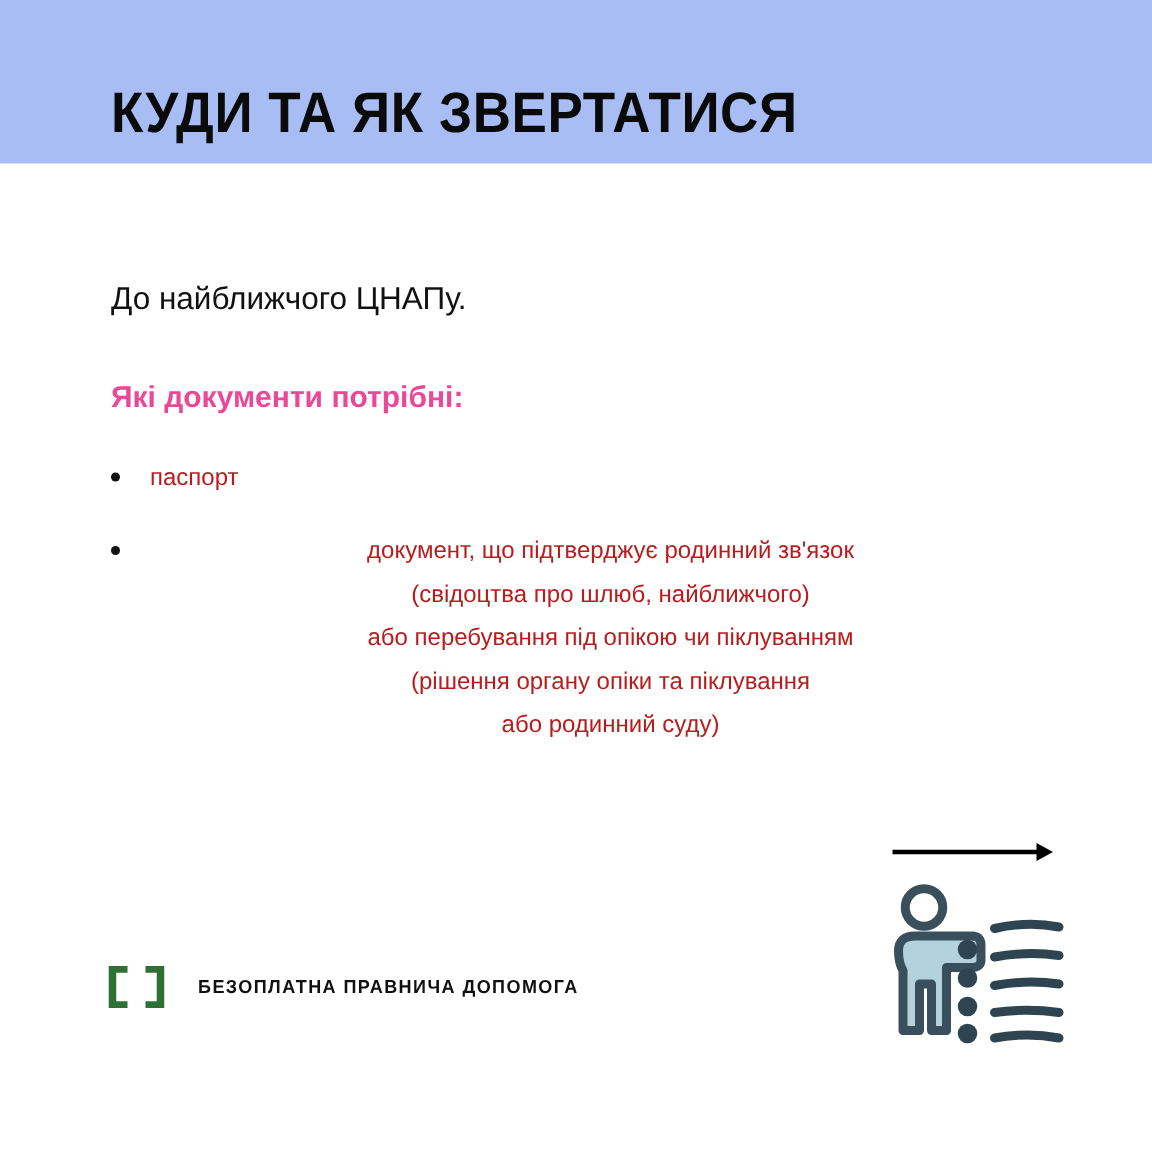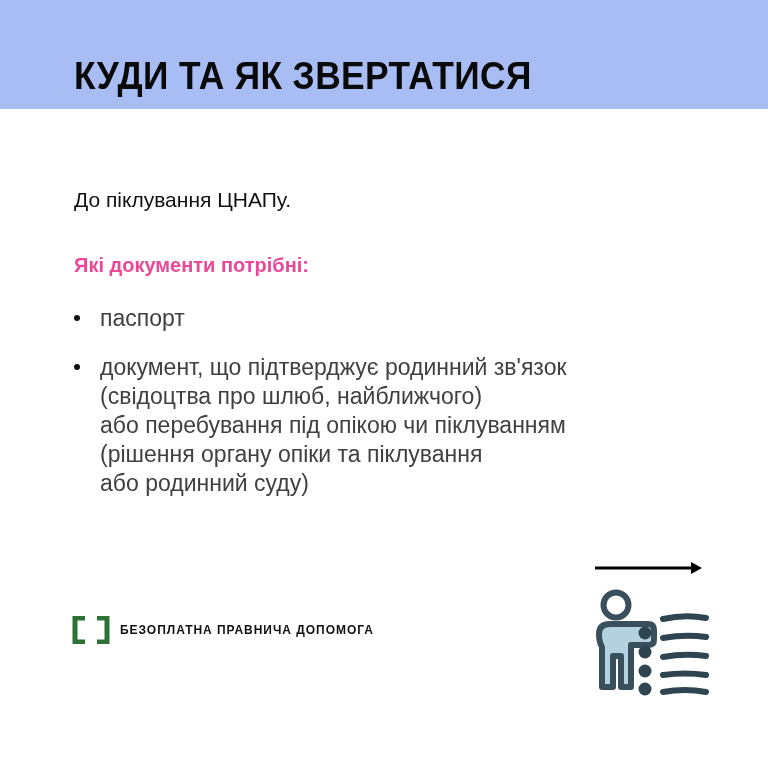--- a/index.html
+++ b/index.html
@@ -72,27 +72,28 @@
   }
 
   .doc-list {
     list-style: none;
     margin: 26px 0 0 0;
     padding: 0;
   }
   .doc-list li {
     position: relative;
     padding-left: 26px;
-    font-size: 23px;
+    font-size: 16px;
     line-height: 29px;
-    color: #404040;
+    color: #b91c1c;
     margin-bottom: 20px;
   }
   .doc-list li:last-child {
     margin-bottom: 0;
+    text-align: center;
   }
   .doc-list li .bullet-dot {
     position: absolute;
     left: 0;
     top: 11px;
     width: 6px;
     height: 6px;
     border-radius: 50%;
     background: #111111;
   }
@@ -110,23 +111,24 @@
     height: 145px;
   }
   .illustration svg {
     display: block;
   }
 
   
   .logo {
     position: absolute;
     left: 72px;
-    top: 616px;
+    top: 644px;
     display: flex;
     align-items: center;
+    gap: 12px;
   }
   .logo-mark {
     display: block;
     margin-right: 10px;
   }
   .logo-text {
     font-size: 12.5px;
     font-weight: 700;
     letter-spacing: 1.0px;
     color: #101010;
@@ -140,21 +142,21 @@
 
 <div class="slide">
 
   <div class="header-band">
     <div class="header-title">КУДИ ТА ЯК ЗВЕРТАТИСЯ</div>
   </div>
 
   <div class="body-area">
 
     <p class="lead">
-      <span>До піклування </span><b>ЦНАПу.</b>
+      <span>До найближчого </span><b>ЦНАПу.</b>
     </p>
 
     <p class="subhead">Які документи потрібні:</p>
 
     <ul class="doc-list">
 
       <li>
         <span class="bullet-dot"></span>
         <span class="line">паспорт</span>
       </li>

